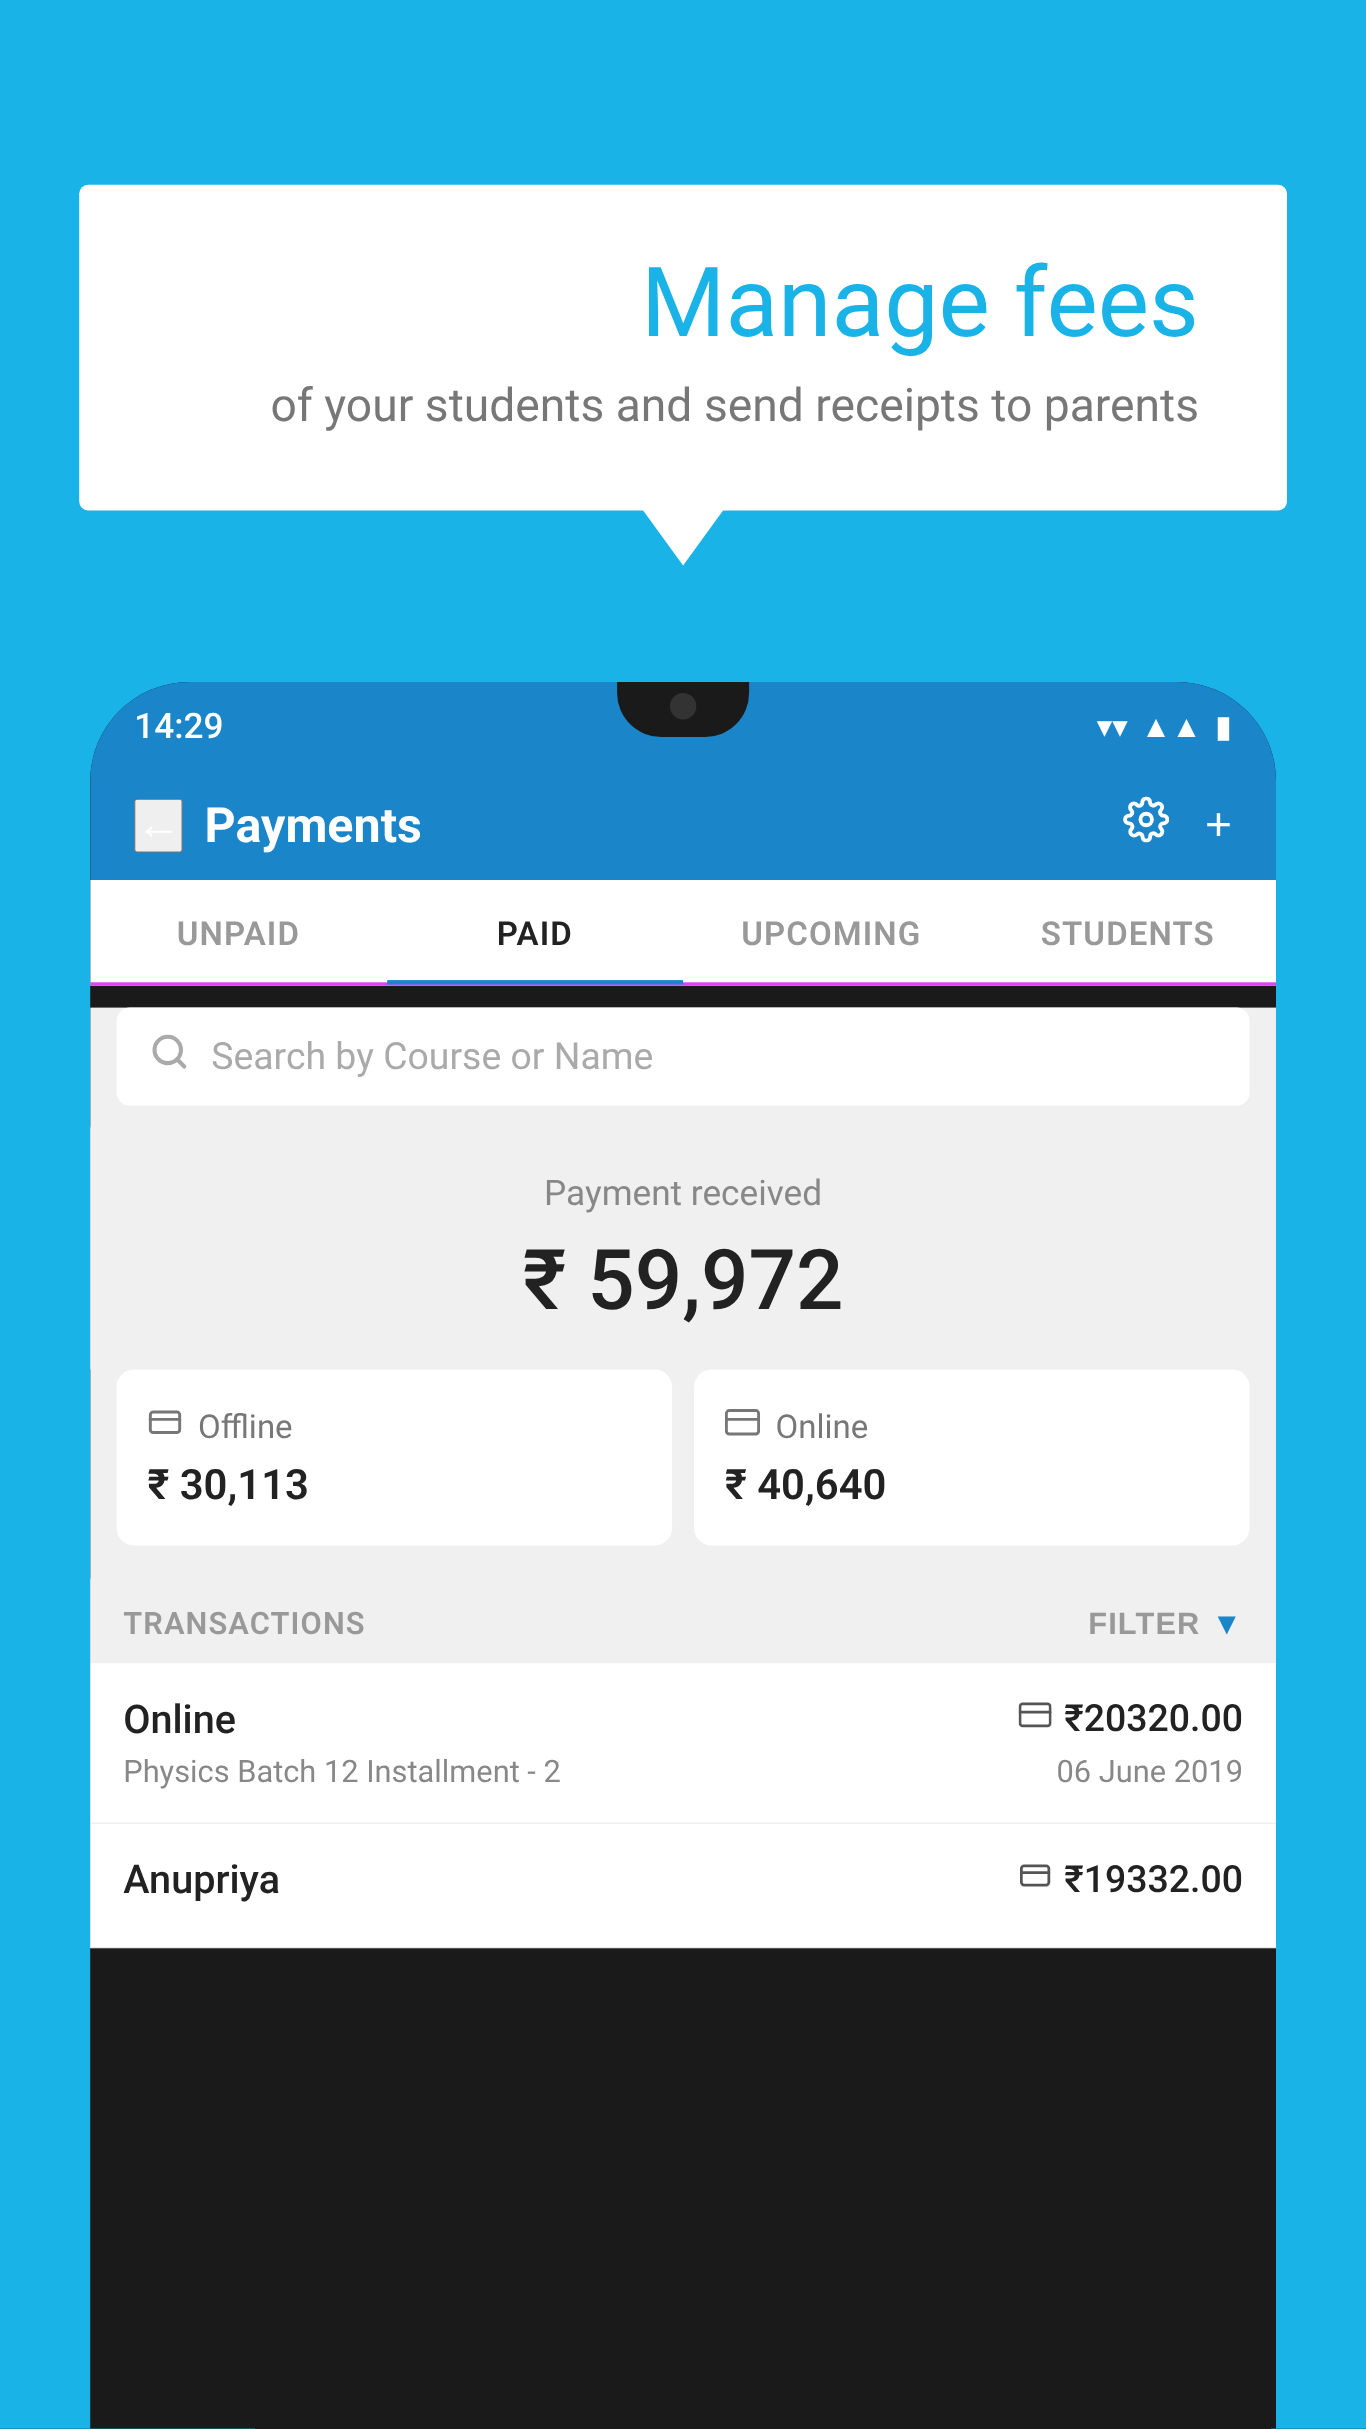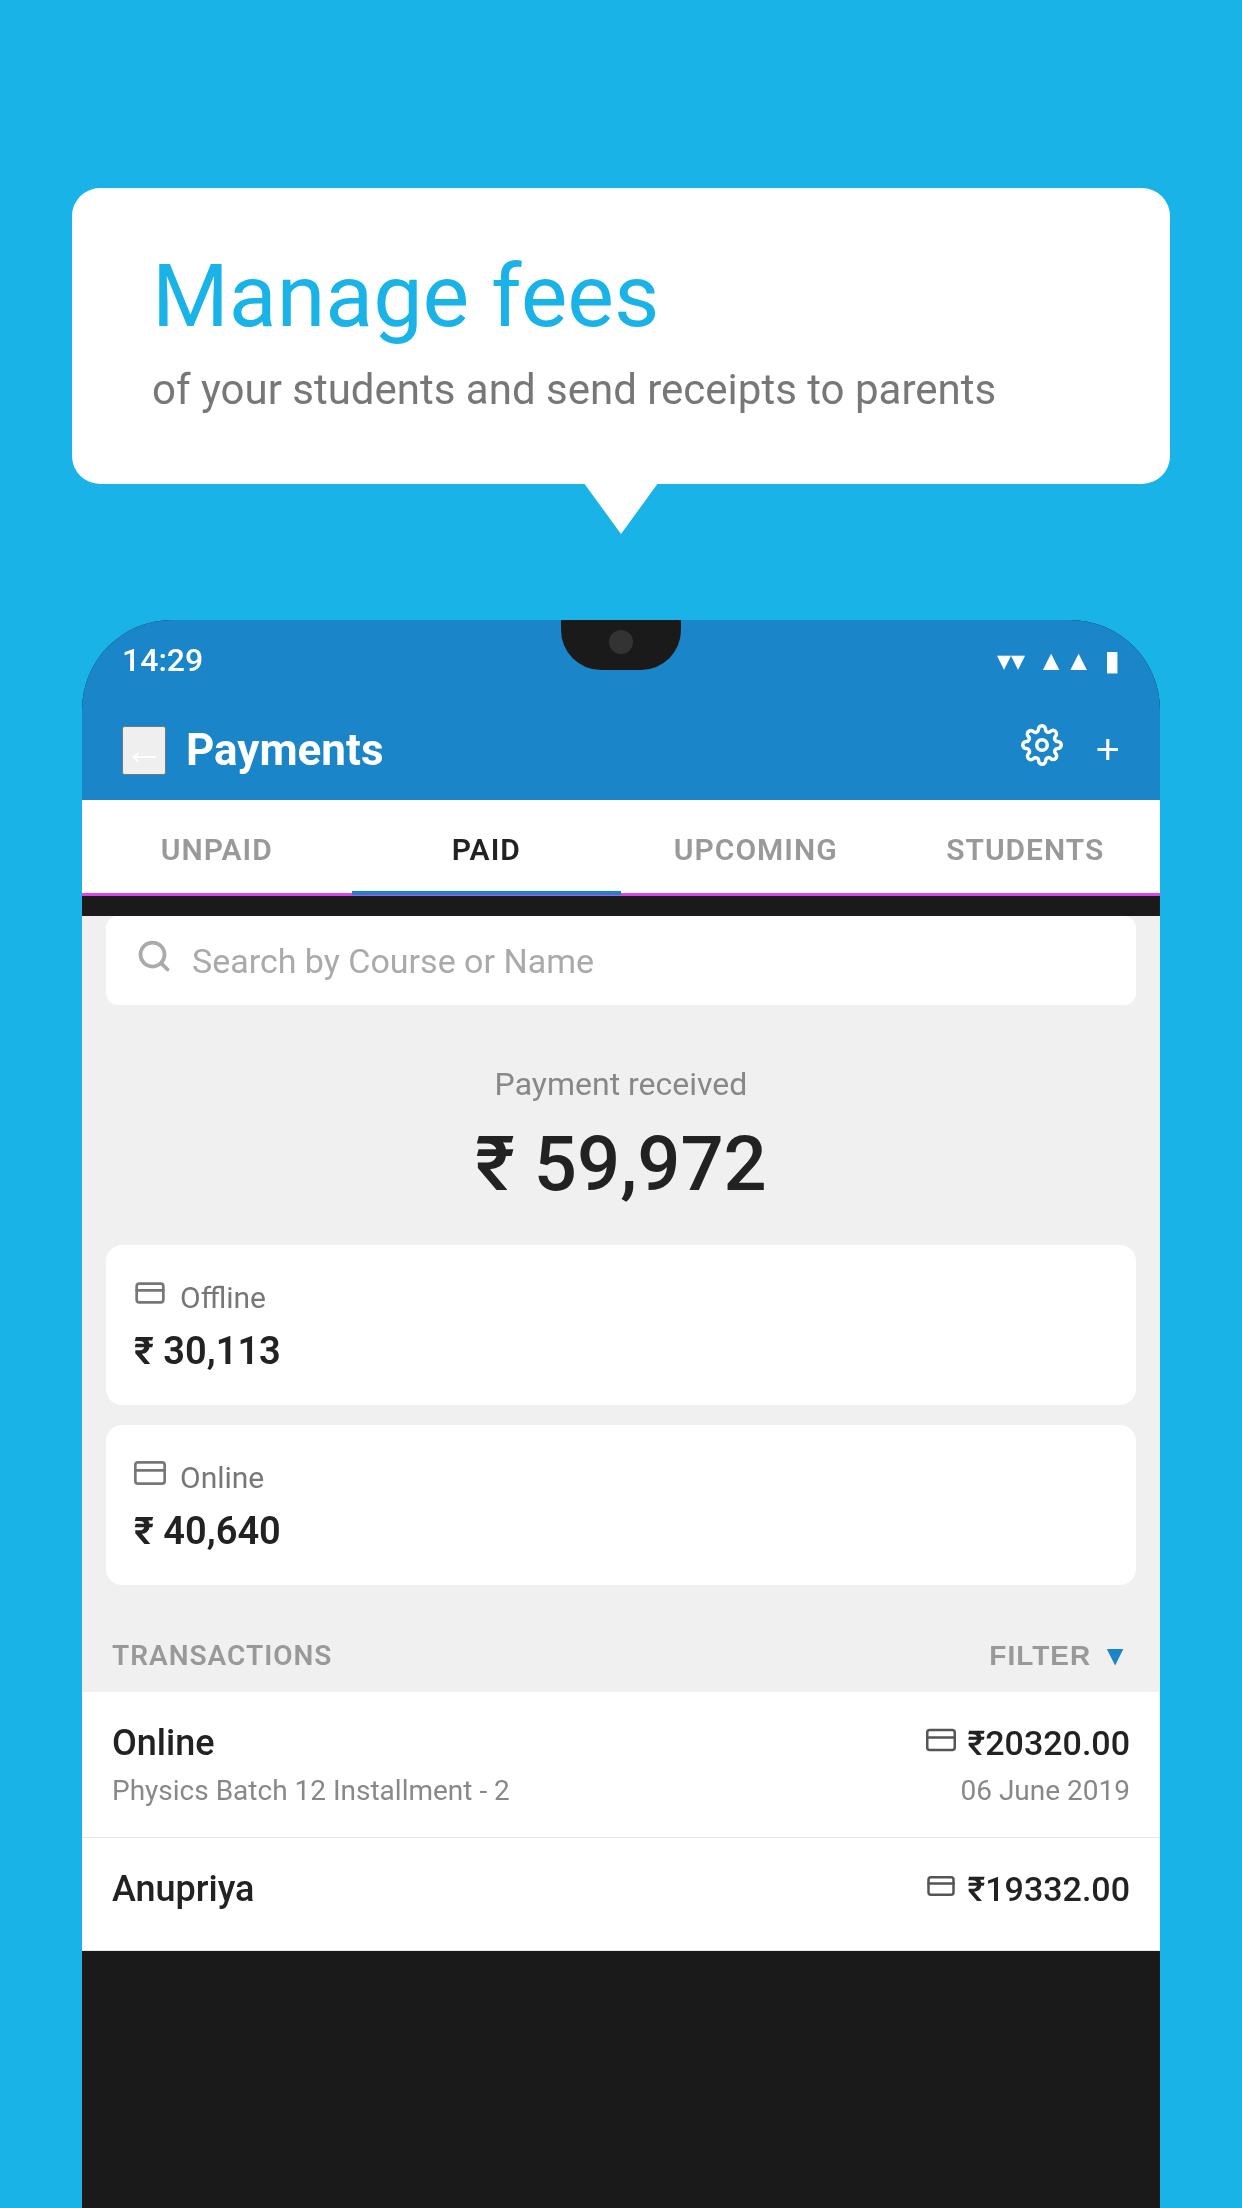--- a/index.html
+++ b/index.html
@@ -13,24 +13,23 @@
       position: relative;
     }
 
     
     .speech-bubble {
       position: absolute;
       top: 168px;
       left: 72px;
       right: 72px;
       background: white;
-      border-radius: 28px;
+      border-radius: 8px;
       padding: 60px 80px 70px;
-      text-align: left;
-      margin-top: 20px;
+      text-align: right;
     }
 
     .speech-bubble::after {
       content: '';
       position: absolute;
       bottom: -50px;
       left: 50%;
       transform: translateX(-50%);
       width: 0;
       height: 0;
@@ -234,21 +233,20 @@
       font-size: 76px;
       font-weight: 500;
       color: #222;
     }
 
     
     .payment-cards {
       display: flex;
       gap: 20px;
       margin: 0 24px 30px;
-      flex-direction: column;
     }
 
     .payment-card {
       flex: 1;
       background: white;
       border-radius: 16px;
       padding: 32px 28px;
       display: flex;
       flex-direction: column;
       gap: 12px;

